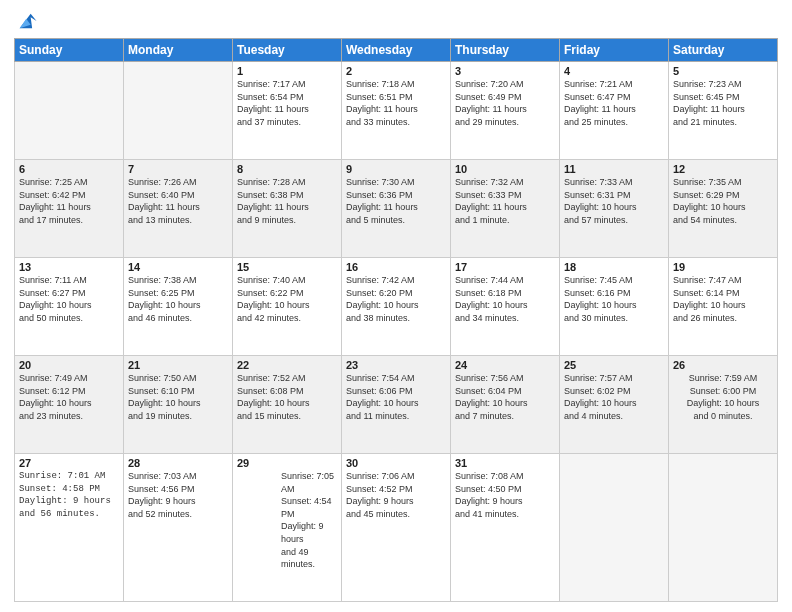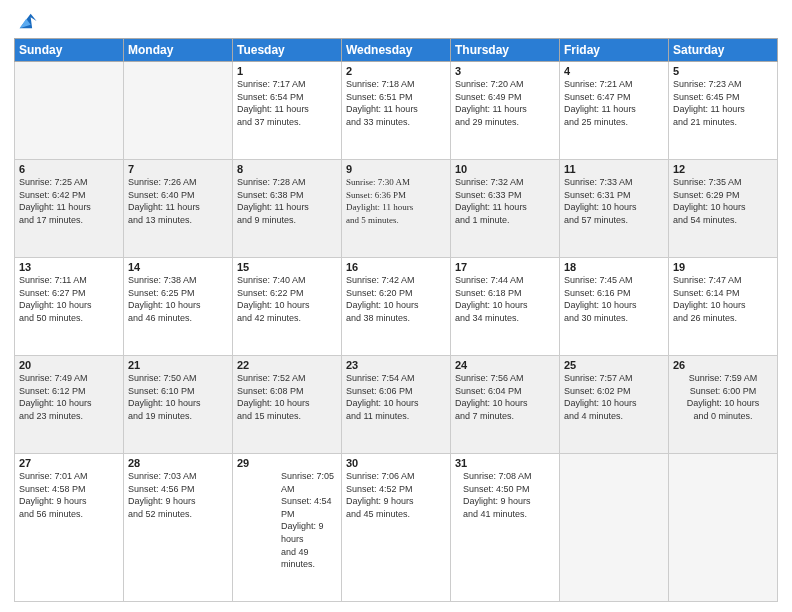--- a/index.html
+++ b/index.html
@@ -185,21 +185,21 @@
           </td>
           <td>
             <span class="day-num">8</span>
             <div class="day-detail" style="white-space: pre-line;">Sunrise: 7:28 AM
 Sunset: 6:38 PM
 Daylight: 11 hours
 and 9 minutes.</div>
           </td>
           <td>
             <span class="day-num">9</span>
-            <div class="day-detail" style="white-space: pre-line; font-family: Liberation Serif, serif;">Sunrise: 7:30 AM
+            <div class="day-detail" style="white-space: pre-line;">Sunrise: 7:30 AM
 Sunset: 6:36 PM
 Daylight: 11 hours
 and 5 minutes.</div>
           </td>
           <td>
             <span class="day-num">10</span>
             <div class="day-detail" style="white-space: pre-line;">Sunrise: 7:32 AM
 Sunset: 6:33 PM
 Daylight: 11 hours
 and 1 minute.</div>
@@ -317,21 +317,21 @@
             <span class="day-num">26</span>
             <div class="day-detail" style="white-space: pre-line; text-align: center;">Sunrise: 7:59 AM
 Sunset: 6:00 PM
 Daylight: 10 hours
 and 0 minutes.</div>
           </td>
         </tr>
         <tr>
           <td>
             <span class="day-num">27</span>
-            <div class="day-detail" style="white-space: pre-line;">Sunrise: 7:01 AM
+            <div class="day-detail" style="white-space: pre-line; font-family: Liberation Mono, monospace;">Sunrise: 7:01 AM
 Sunset: 4:58 PM
 Daylight: 9 hours
 and 56 minutes.</div>
           </td>
           <td>
             <span class="day-num">28</span>
             <div class="day-detail" style="white-space: pre-line;">Sunrise: 7:03 AM
 Sunset: 4:56 PM
 Daylight: 9 hours
 and 52 minutes.</div>
@@ -345,21 +345,21 @@
           </td>
           <td>
             <span class="day-num">30</span>
             <div class="day-detail" style="white-space: pre-line;">Sunrise: 7:06 AM
 Sunset: 4:52 PM
 Daylight: 9 hours
 and 45 minutes.</div>
           </td>
           <td>
             <span class="day-num">31</span>
-            <div class="day-detail" style="white-space: pre-line; margin-left: 8px;">Sunrise: 7:08 AM
+            <div class="day-detail" style="white-space: pre-line;">Sunrise: 7:08 AM
 Sunset: 4:50 PM
 Daylight: 9 hours
 and 41 minutes.</div>
           </td>
           <td class="empty"></td>
           <td class="empty"></td>
         </tr>
       </tbody>
   </table>
 </div>

